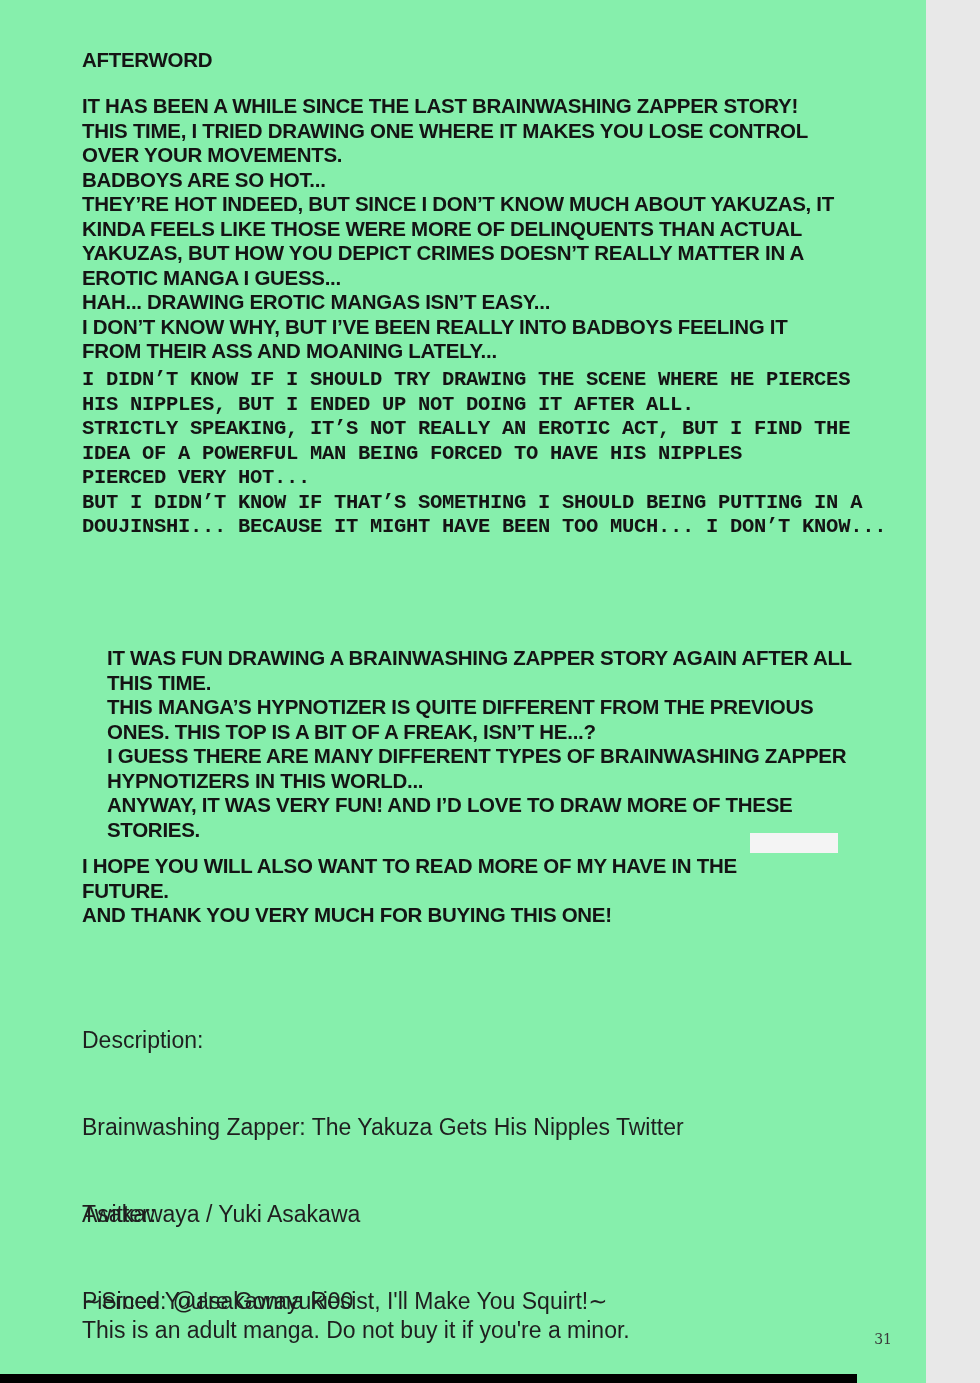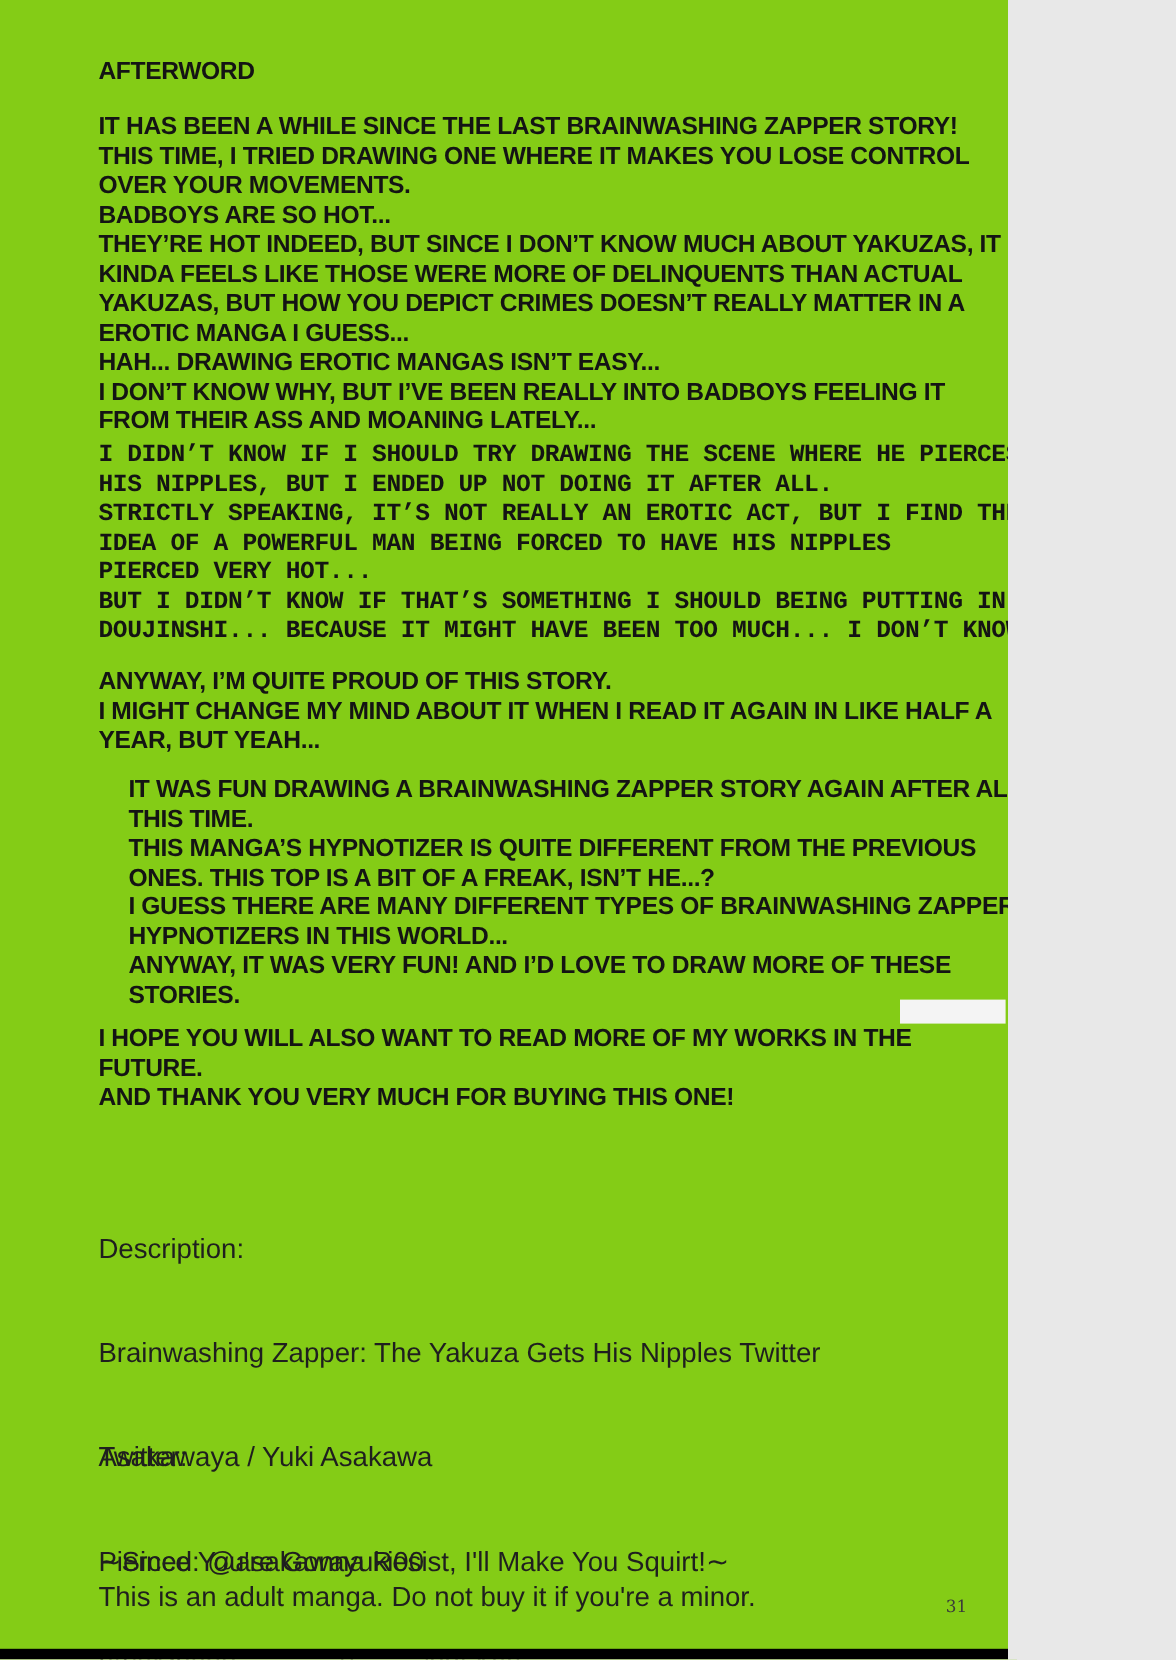--- a/index.html
+++ b/index.html
@@ -1,20 +1,20 @@
 <!DOCTYPE html>
 <html><head>
 <meta charset="utf-8">
 <style>
   html, body { margin: 0; padding: 0; background: #e8e8e8; }
   .page {
     position: relative;
-    width: 840px;
+    width: 926px;
     height: 1383px;
-    background: #84cc16;
+    background: #86efac;
     overflow: hidden;
     font-family: "Liberation Sans", sans-serif;
   }
   .comic {
     position: absolute;
     left: 82px;
     font-weight: 700;
     font-size: 20.5px;
     line-height: 24.5px;
     letter-spacing: -0.3px;
@@ -84,34 +84,31 @@
 FROM THEIR ASS AND MOANING LATELY...</div>
 
   <div class="comic p2">I DIDN’T KNOW IF I SHOULD TRY DRAWING THE SCENE WHERE HE PIERCES
 HIS NIPPLES, BUT I ENDED UP NOT DOING IT AFTER ALL.
 STRICTLY SPEAKING, IT’S NOT REALLY AN EROTIC ACT, BUT I FIND THE
 IDEA OF A POWERFUL MAN BEING FORCED TO HAVE HIS NIPPLES
 PIERCED VERY HOT...
 BUT I DIDN’T KNOW IF THAT’S SOMETHING I SHOULD BEING PUTTING IN A
 DOUJINSHI... BECAUSE IT MIGHT HAVE BEEN TOO MUCH... I DON’T KNOW...</div>
 
-  <div class="comic p3">ANYWAY, I’M QUITE PROUD OF THIS STORY.
-I MIGHT CHANGE MY MIND ABOUT IT WHEN I READ IT AGAIN IN LIKE HALF A
-YEAR, BUT YEAH...</div>
 
   <div class="comic p4">IT WAS FUN DRAWING A BRAINWASHING ZAPPER STORY AGAIN AFTER ALL
 THIS TIME.
 THIS MANGA’S HYPNOTIZER IS QUITE DIFFERENT FROM THE PREVIOUS
 ONES. THIS TOP IS A BIT OF A FREAK, ISN’T HE...?
 I GUESS THERE ARE MANY DIFFERENT TYPES OF BRAINWASHING ZAPPER
 HYPNOTIZERS IN THIS WORLD...
 ANYWAY, IT WAS VERY FUN! AND I’D LOVE TO DRAW MORE OF THESE
 STORIES.</div>
 
-  <div class="comic p5">I HOPE YOU WILL ALSO WANT TO READ MORE OF MY WORKS IN THE
+  <div class="comic p5">I HOPE YOU WILL ALSO WANT TO READ MORE OF MY HAVE IN THE
 FUTURE.
 AND THANK YOU VERY MUCH FOR BUYING THIS ONE!</div>
 
   <div class="smudge"></div>
 
   <div class="plain desc-block">
     <div>Description:</div>
     <div>Brainwashing Zapper: The Yakuza Gets His Nipples Twitter</div>
     <div>Asakawaya / Yuki Asakawa</div>
     <div>∼Since You're Gonna Resist, I'll Make You Squirt!∼</div>

